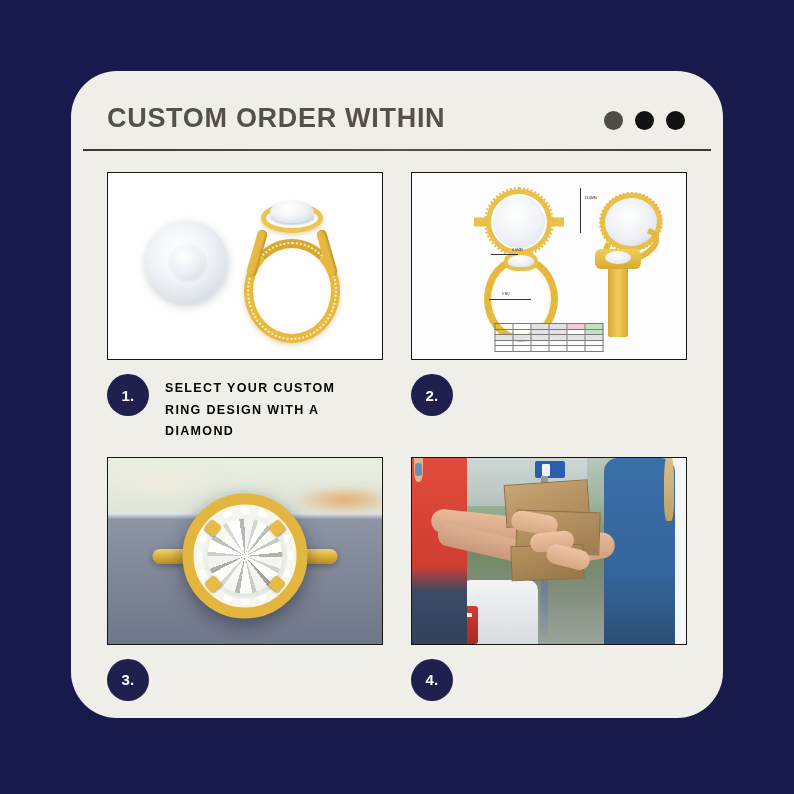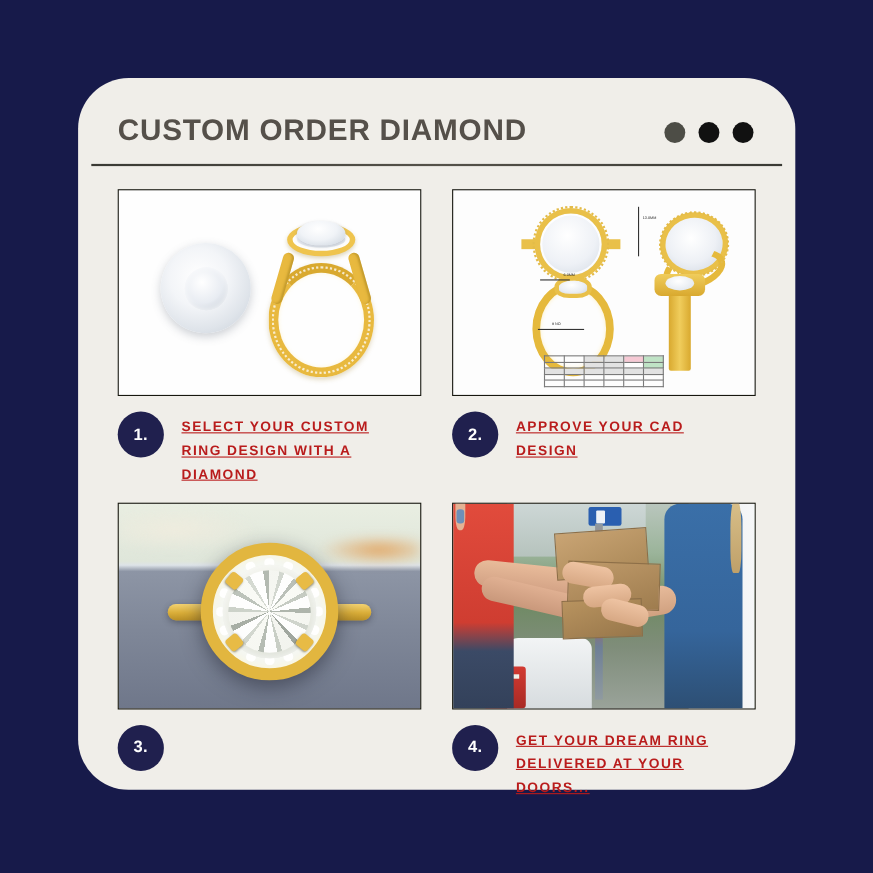--- a/index.html
+++ b/index.html
@@ -57,25 +57,24 @@
   .badge{
     flex:0 0 auto;
     width:42px;height:42px;border-radius:50%;
     background:#20204e;color:#ffffff;
     font-size:15px;font-weight:bold;
     display:flex;align-items:center;justify-content:center;
     letter-spacing:.3px;
   }
   .step-text{
     font-size:12.5px;font-weight:bold;letter-spacing:1.35px;
-    line-height:1.72;color:#b91c1c;
+    line-height:1.72;color:#000000;
     text-transform:uppercase;
     padding-top:4px;
     max-width:200px;
-    text-decoration:underline;
   }
 
   
   .img1{background:#fefefe;}
   .dia-top{
     position:absolute;left:14%;top:26%;width:82px;height:82px;border-radius:50%;
     background:
       radial-gradient(circle at 42% 38%, #ffffff 0%, #f3f5f8 38%, #dfe4ea 68%, #c4ccd6 100%);
     box-shadow:0 3px 9px rgba(90,100,115,.30);
     overflow:hidden;
@@ -308,21 +307,21 @@
   .dh2{left:43%;top:40%;width:16%;height:10%;transform:rotate(-6deg);}
   .dh3{left:49%;top:48%;width:16%;height:11%;transform:rotate(14deg);}
 </style>
 </head>
 <body>
 
 <div class="stage">
   <div class="card">
 
     <div class="card-header">
-      <div class="title">CUSTOM ORDER DIAMOND</div>
+      <div class="title">CUSTOM ORDER WITHIN</div>
       <div class="dots">
         <span class="dot gray"></span>
         <span class="dot"></span>
         <span class="dot"></span>
       </div>
     </div>
 
     <div class="divider"></div>
 
     <div class="grid">
@@ -414,21 +413,20 @@
                 <td></td>
                 <td></td>
               </tr>
             </tbody>
               </table>
 
           </div>
         </div>
         <div class="step">
           <div class="badge">2.</div>
-          <div class="step-text">APPROVE YOUR CAD DESIGN</div>
         </div>
       </div>
 
       <div class="cell">
         <div class="photo img3">
           <div class="ph-blur-cream"></div>
           <div class="ph-blur-orange"></div>
           <div class="ph-ring">
             <div class="ph-shank"></div>
             <div class="ph-halo">
@@ -469,19 +467,18 @@
 
           <div class="dl-box dl-box1"></div>
           <div class="dl-box dl-box2"></div>
           <div class="dl-box dl-box3"></div>
           <div class="dl-hand dh1"></div>
           <div class="dl-hand dh2"></div>
           <div class="dl-hand dh3"></div>
         </div>
         <div class="step">
           <div class="badge">4.</div>
-          <div class="step-text">GET YOUR DREAM RING DELIVERED AT YOUR DOORS...</div>
         </div>
       </div>
 
     </div>
   </div>
 </div>
 
 </body></html>

